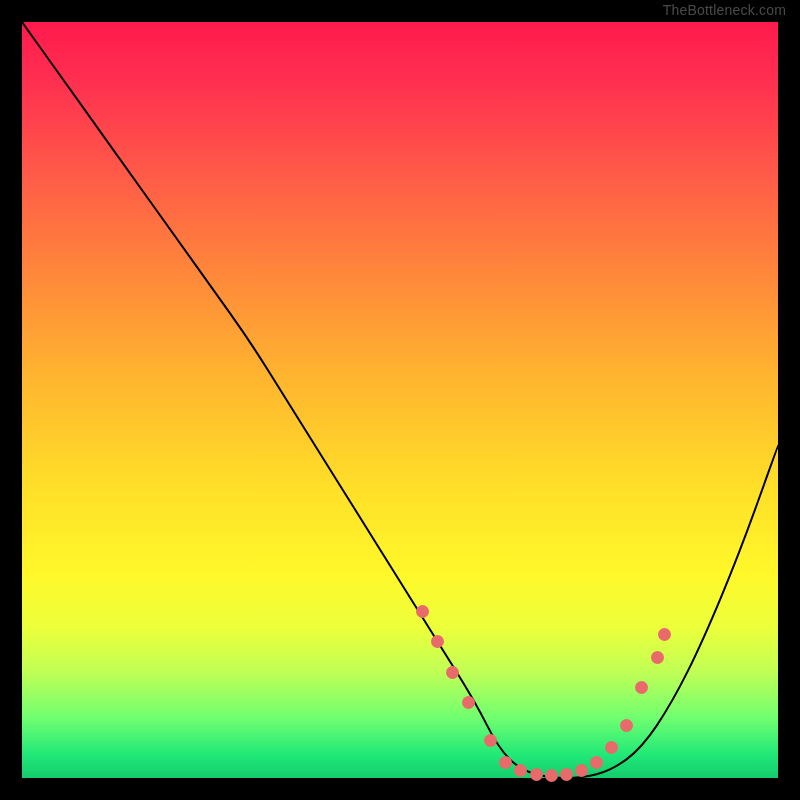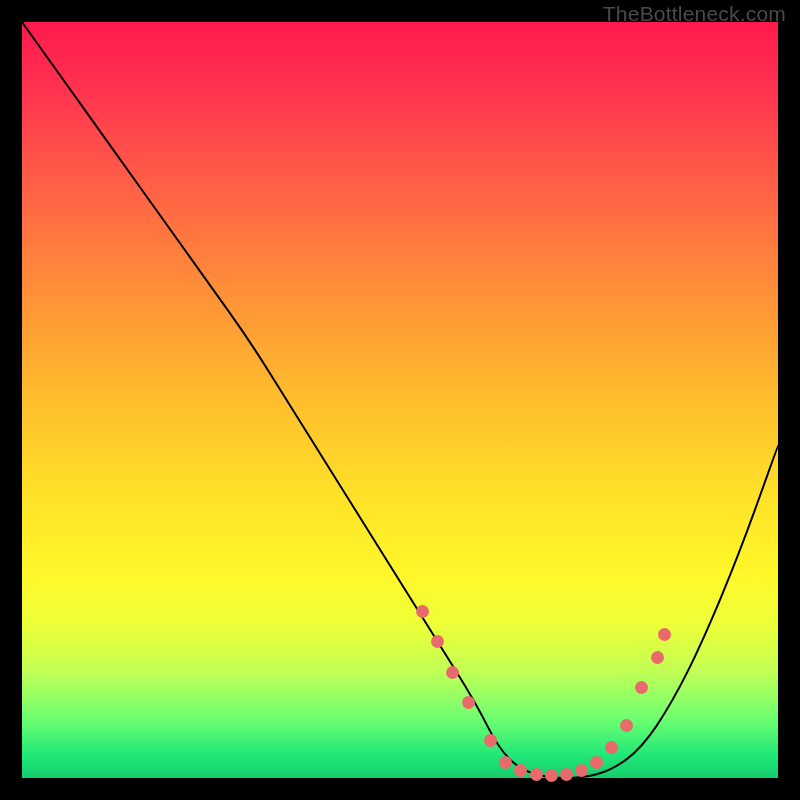--- a/index.html
+++ b/index.html
@@ -23,21 +23,21 @@
       #70ff70 92%,
       #20e878 97%,
       #14cc6c 100%
     );
   }
   .watermark {
     position: absolute;
     top: 2px;
     right: 14px;
     color: #4a4a4a;
-    font-size: 21px;
+    font-size: 14px;
     font-weight: 400;
     letter-spacing: 0.2px;
   }
   .curve-layer, .dots-layer {
     position: absolute;
     left: 0;
     top: 0;
     width: 756px;
     height: 756px;
   }

